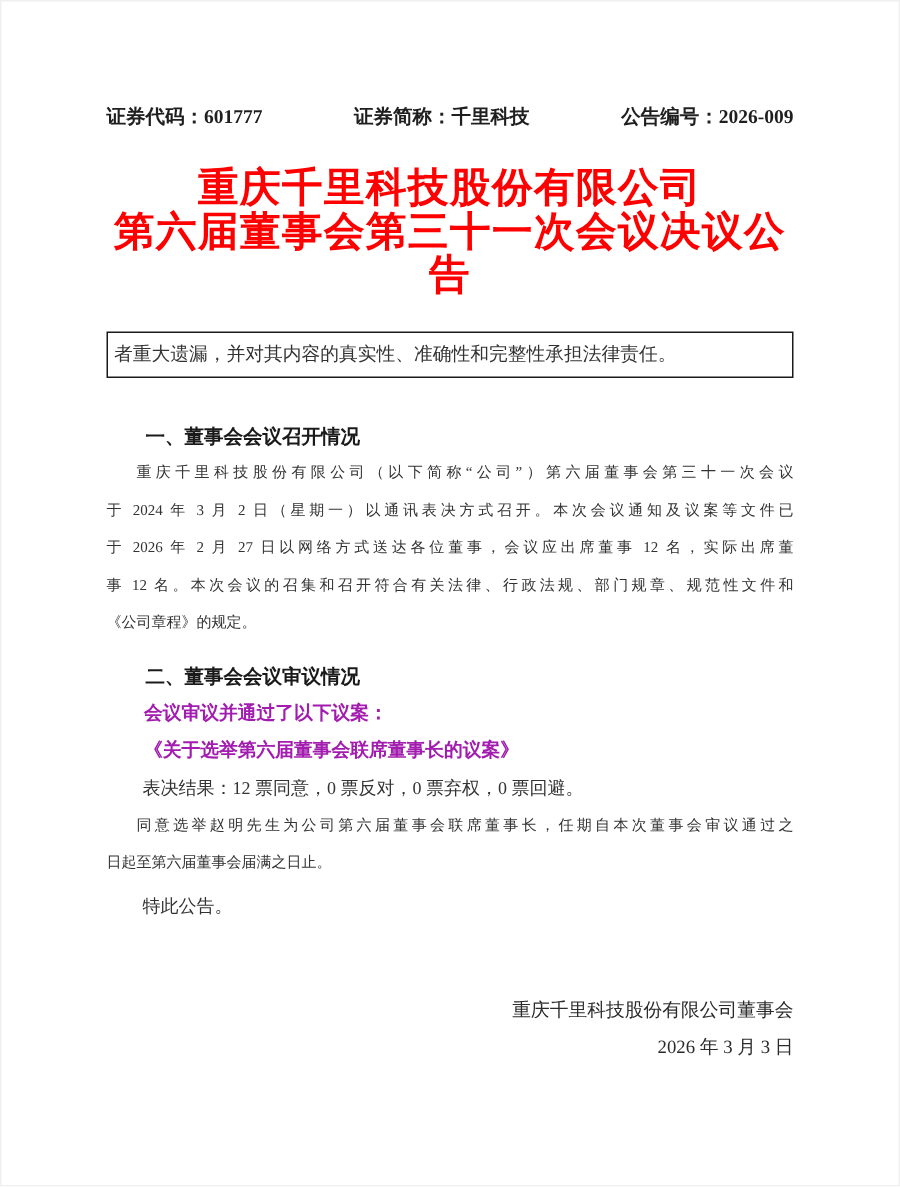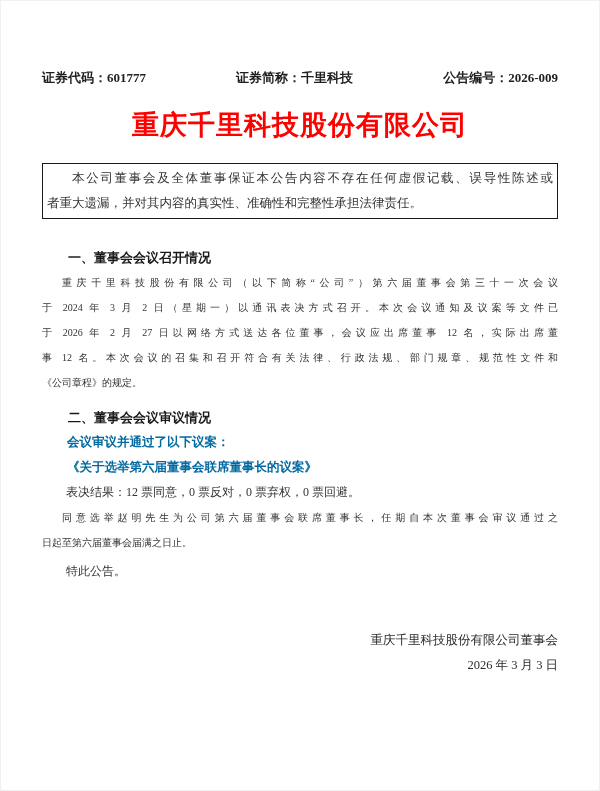--- a/index.html
+++ b/index.html
@@ -8,21 +8,21 @@
     background:#ffffff;
     font-family:"Liberation Serif","DejaVu Serif",serif;
     color:#333333;
     position:relative;
     overflow:hidden;
   }
   *{box-sizing:border-box;}
   .page{
     width:600px;height:791px;
     border:1px solid #f0f0f0;
-    padding:0 41px;
+    padding:0 70px;
   }
   
   .header-row{
     margin-top:68px;
     display:flex;
     justify-content:space-between;
     font-size:13px;
     font-weight:bold;
     color:#1f1f1f;
     line-height:18px;
@@ -60,21 +60,21 @@
     line-height:25px;
     color:#1a1a1a;
     text-indent:2em;
   }
   .sec-heading.second{margin-top:10px;}
   .bold-line{
     font-family:"Liberation Sans","DejaVu Sans",sans-serif;
     font-weight:bold;
     font-size:12.5px;
     line-height:25px;
-    color:#0369a1;
+    color:#a21caf;
     text-indent:2em;
   }
   .plain-line{font-size:12px;line-height:25px;text-indent:2em;}
   .closing-notice{margin-top:4px;font-size:12px;line-height:25px;text-indent:2em;}
   .footer{
     margin-top:44px;
     text-align:right;
     font-size:12.5px;
     line-height:25px;
     font-weight:normal;
@@ -87,24 +87,24 @@
 <div class="page">
 
   <div class="header-row">
     <span><span>证券代码：</span><span>601777</span></span>
     <span><span>证券简称：</span><span>千里科技</span></span>
     <span><span>公告编号：</span><span>2026-009</span></span>
   </div>
 
   <div class="titles" id="red-titles" style="color: rgb(255, 0, 0);">
     <div>重庆千里科技股份有限公司</div>
+    <div>第六届董事会第三十一次会议决议公告</div>
   </div>
 
   <div class="disclaimer">
-      <div class="tline ind just">本公司董事会及全体董事保证本公告内容不存在任何虚假记载、误导性陈述或</div>
       <div class="tline">者重大遗漏，并对其内容的真实性、准确性和完整性承担法律责任。</div>
     </div>
 
   <div class="sec-heading">一、董事会会议召开情况</div>
 
   <div class="body-text">
       <div class="tline ind just">重庆千里科技股份有限公司（以下简称“公司”）第六届董事会第三十一次会议</div>
       <div class="tline just">于 2024 年 3 月 2 日（星期一）以通讯表决方式召开。本次会议通知及议案等文件已</div>
       <div class="tline just">于 2026 年 2 月 27 日以网络方式送达各位董事，会议应出席董事 12 名，实际出席董</div>
       <div class="tline just">事 12 名。本次会议的召集和召开符合有关法律、行政法规、部门规章、规范性文件和</div>

